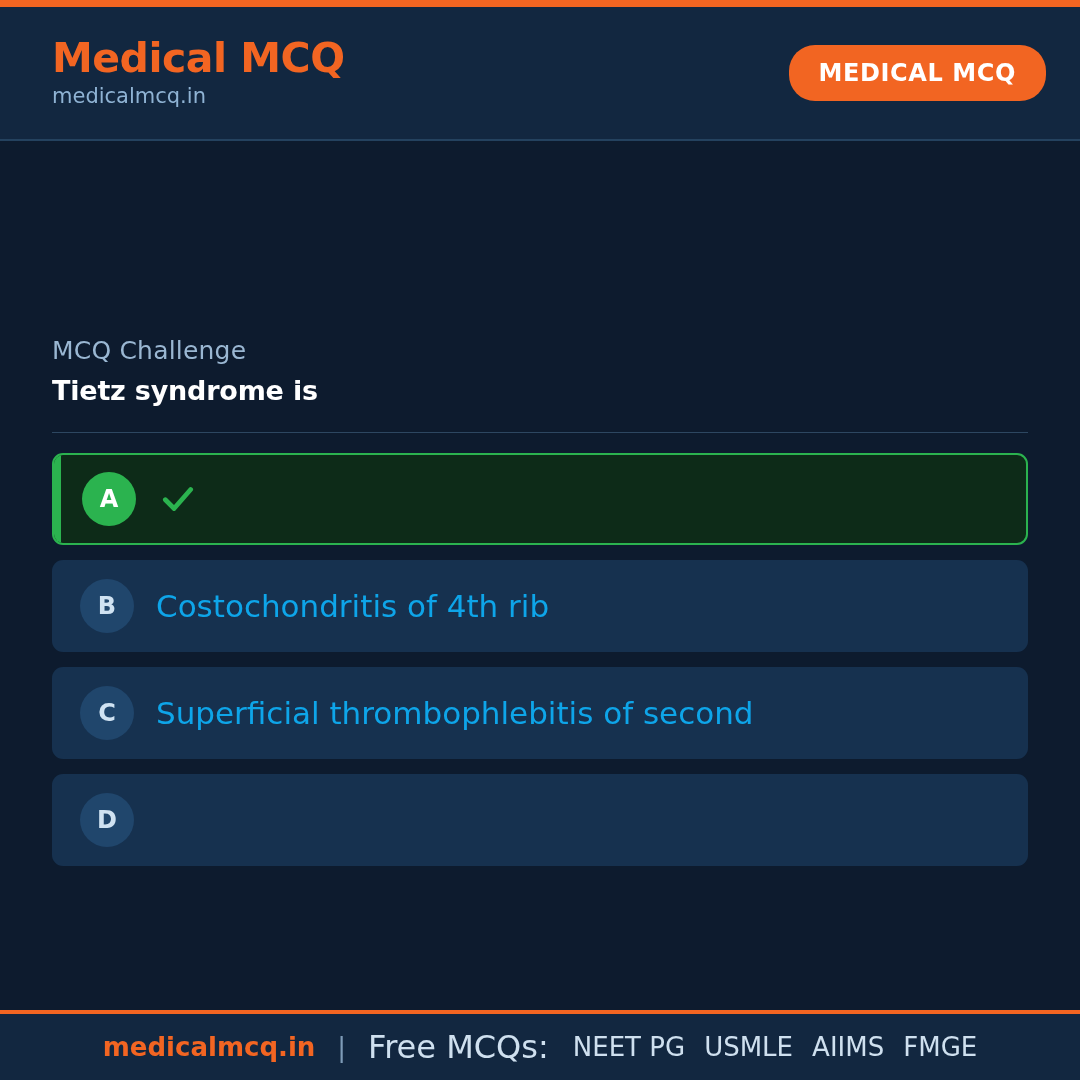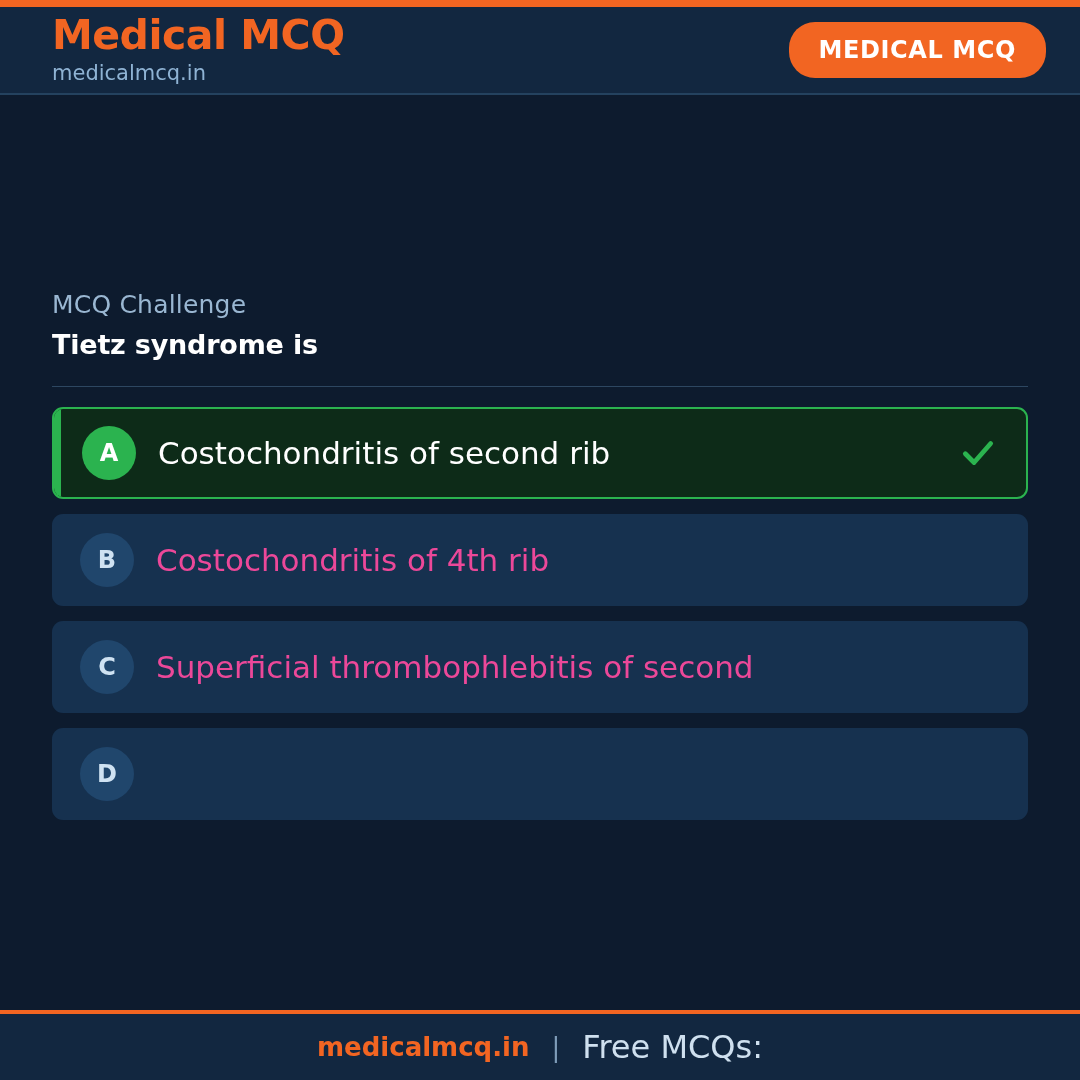--- a/index.html
+++ b/index.html
@@ -23,21 +23,21 @@
   .top-accent {
     height: 7px;
     width: 100%;
     background: #f26522;
     flex: 0 0 auto;
   }
 
   
   .header {
     flex: 0 0 auto;
-    height: 88px;
+    height: 134px;
     background: #122740;
     border-bottom: 2px solid #24425f;
     display: flex;
     align-items: center;
     justify-content: space-between;
     padding: 0 34px 0 52px;
   }
   .brand-block { display: flex; flex-direction: column; justify-content: center; }
   .brand-title {
     font-size: 41px;
@@ -133,21 +133,21 @@
     align-items: center;
     justify-content: center;
     margin-right: 22px;
   }
   .option.correct .badge {
     background: #2bb34f;
     color: #ffffff;
   }
   .opt-text {
     font-size: 31px;
-    color: #ec4899;
+    color: #0ea5e9;
     line-height: 1.2;
     flex: 1 1 auto;
   }
   .option.correct .opt-text { color: #ffffff; }
   .check {
     flex: 0 0 auto;
     width: 40px;
     height: 40px;
     color: #2bb34f;
     display: flex;
@@ -202,21 +202,20 @@
   <div class="main">
     <div class="question-wrap">
       <div class="kicker">MCQ Challenge</div>
       <div class="question">Tietz syndrome is</div>
       <div class="divider"></div>
 
       <div class="options">
 
         <div class="option correct">
           <div class="badge">A</div>
-          <div class="opt-text">Costochondritis of second rib</div>
           <div class="check">
             <svg width="38" height="38" viewBox="0 0 24 24" fill="none" stroke="currentColor" stroke-width="3" stroke-linecap="round" stroke-linejoin="round">
                 <polyline points="4 12.5 9.5 18 20 6"></polyline>
               </svg>
           </div>
         </div>
 
         <div class="option">
           <div class="badge">B</div>
           <div class="opt-text">Costochondritis of 4th rib</div>
@@ -232,15 +231,21 @@
         </div>
 
       </div>
     </div>
   </div>
 
   <div class="footer">
     <span class="footer-site">medicalmcq.in</span>
     <span class="footer-sep">|</span>
     <span class="footer-text">Free MCQs:</span>
+    <span class="footer-exams">
+      <span class="footer-exam">NEET PG</span>
+      <span class="footer-exam">USMLE</span>
+      <span class="footer-exam">AIIMS</span>
+      <span class="footer-exam">FMGE</span>
+    </span>
   </div>
 
 </div>
 
 </body></html>

